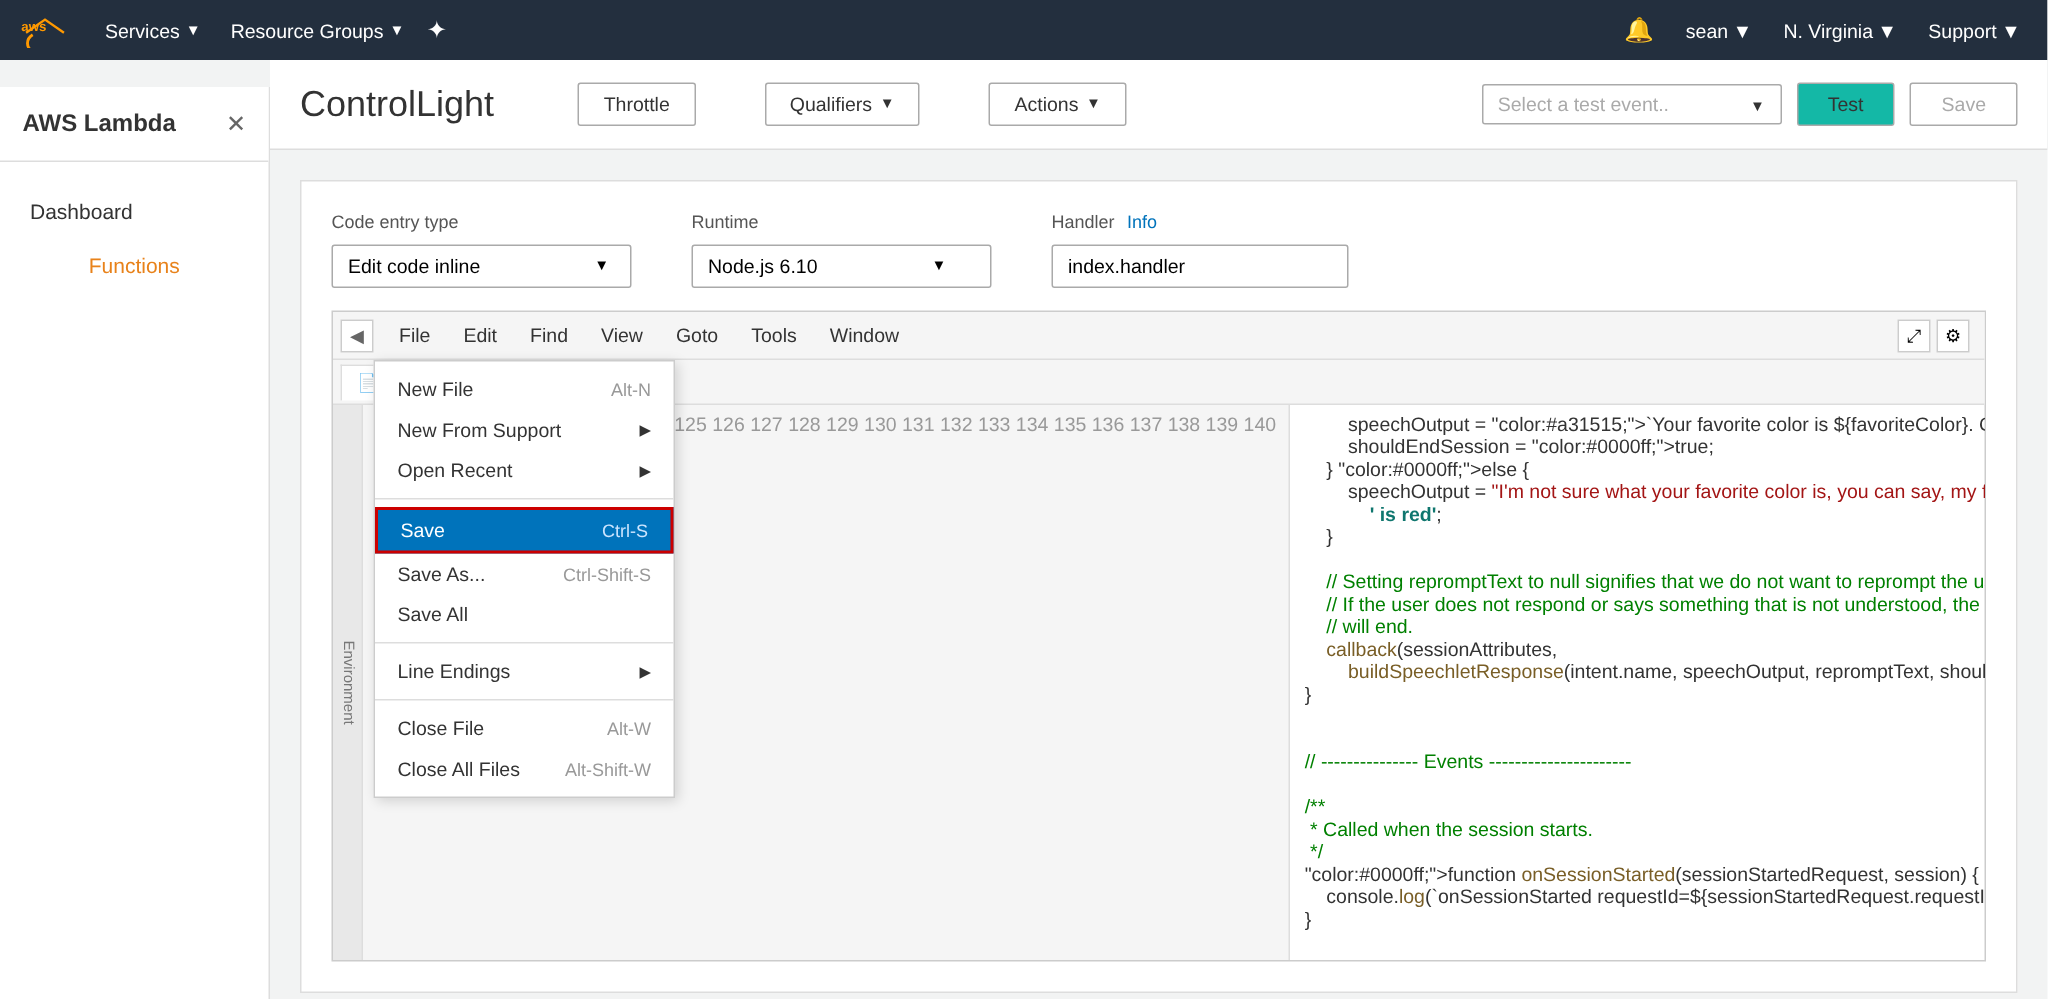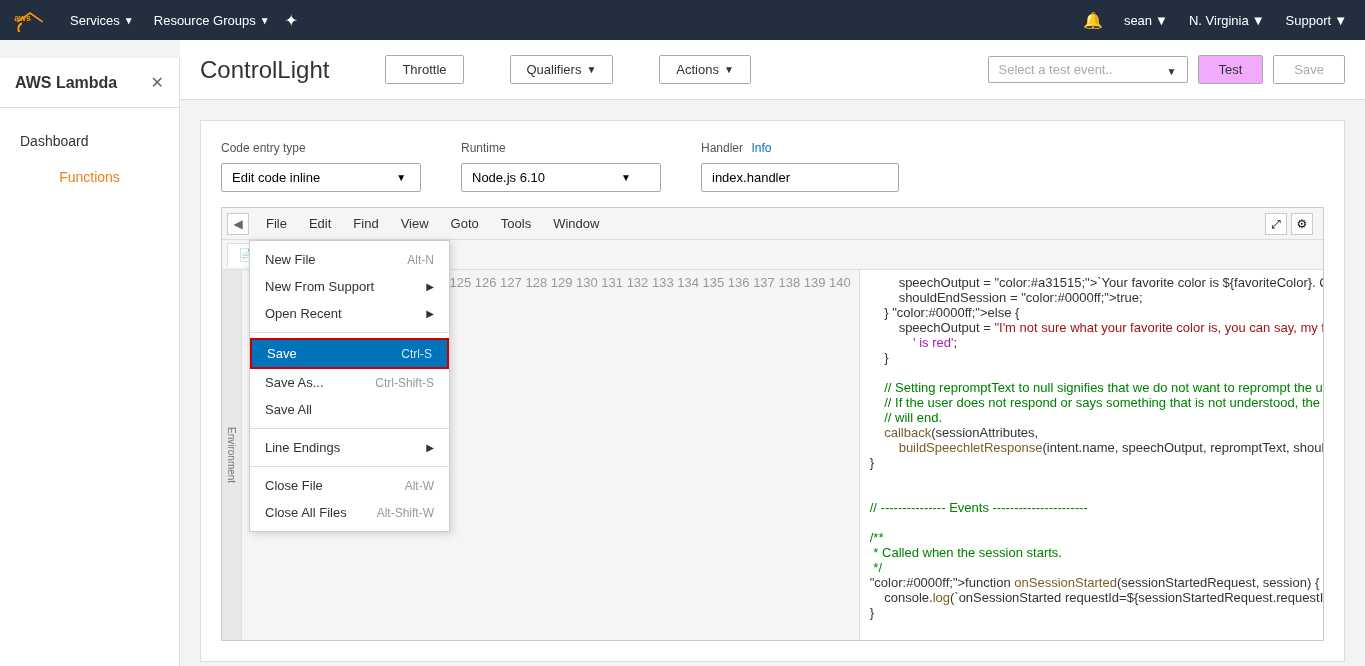--- a/index.html
+++ b/index.html
@@ -133,21 +133,21 @@
       padding: 5px 10px;
       min-width: 200px;
       cursor: pointer;
       font-size: 13px;
       color: #aaa;
       border-radius: 2px;
     }
     .test-event-select .arrow { margin-left: auto; font-size: 10px; color: #333; }
     .test-btn {
       padding: 6px 20px;
-      background: #f0abfc;
+      background: #14b8a6;
       border: 1px solid #aaa;
       cursor: pointer;
       font-size: 13px;
       color: #333;
       border-radius: 2px;
     }
     .save-btn {
       padding: 6px 20px;
       background: #fff;
       border: 1px solid #aaa;
@@ -430,21 +430,21 @@
 136
 137
 138
 139
 140</div>
 
             <div class="code-lines" id="code-lines">        speechOutput = <span style="&lt;span">"color:#a31515;"</span>&gt;`Your favorite color is ${favoriteColor}. Goodbye.`;
         shouldEndSession = <span style="&lt;span">"color:#0000ff;"</span>&gt;true;
     } <span style="&lt;span">"color:#0000ff;"</span>&gt;else {
         speechOutput = <span style="color:#a31515;">"I'm not sure what your favorite color is, you can say, my favorite color "</span> +
-            <span style="color:#a21caf;">' is red'</span>;
+            <span style="color:#0f766e;font-weight:bold;">' is red'</span>;
     }
 
 <span style="color:#008000;">    // Setting repromptText to null signifies that we do not want to reprompt the user.</span>
 <span style="color:#008000;">    // If the user does not respond or says something that is not understood, the session</span>
 <span style="color:#008000;">    // will end.</span>
     <span style="color:#795e26;">callback</span>(sessionAttributes,
         <span style="color:#795e26;">buildSpeechletResponse</span>(intent.name, speechOutput, repromptText, shouldEndSession));
 }
 
 

